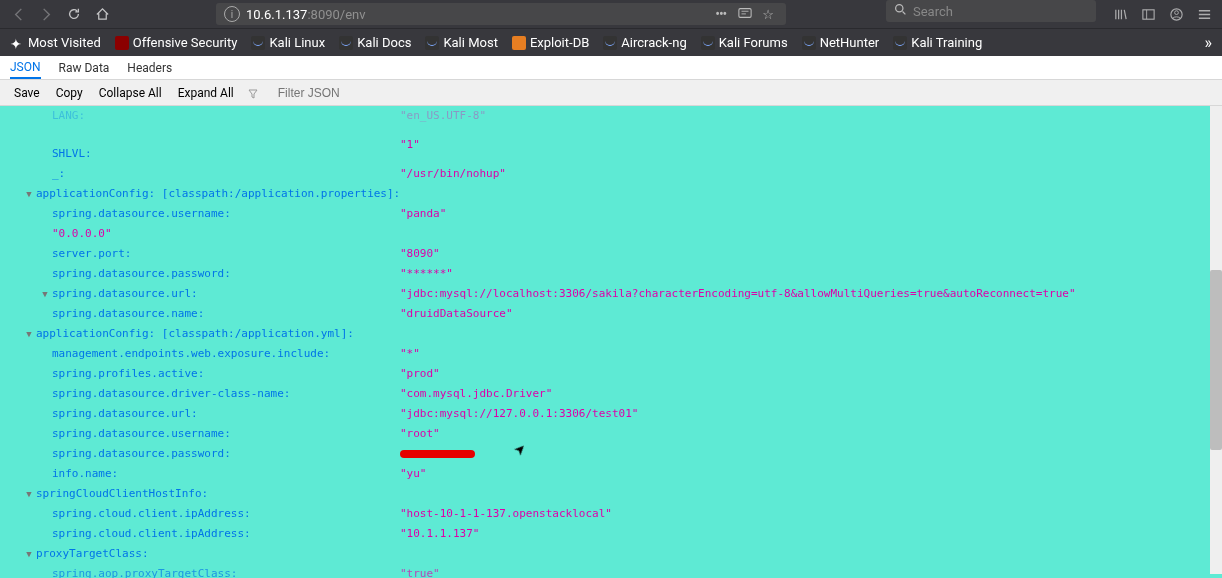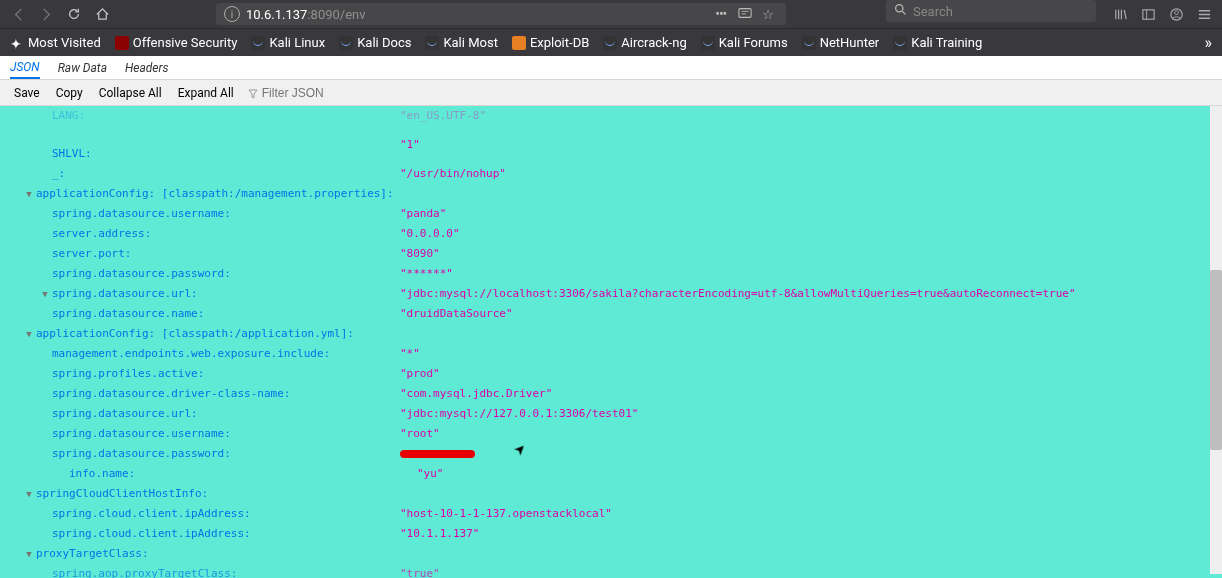--- a/index.html
+++ b/index.html
@@ -120,21 +120,20 @@
   gap: 18px;
   border-bottom: 1px solid #d7d7d7;
   font-size: 12px;
 }
 .tab {
   height: 100%;
   display: flex;
   align-items: center;
   cursor: pointer;
   color: #333;
-  font-style: italic;
 }
 .tab.active {
   color: #0074e8;
   border-bottom: 2px solid #0074e8;
 }
 
 .toolbar {
   height: 26px;
   background: #f0f0f0;
   border-bottom: 1px solid #d7d7d7;
@@ -145,21 +144,21 @@
   font-size: 12px;
 }
 .tbtn {
   padding: 2px 6px;
   cursor: pointer;
   border-radius: 2px;
 }
 .filter-wrap {
   display: flex;
   align-items: center;
-  gap: 4px;
+  gap: 20px;
   color: #888;
   margin-left: 4px;
 }
 .filter-wrap input {
   border: none;
   background: transparent;
   outline: none;
   font-size: 12px;
   width: 100px;
 }
@@ -385,32 +384,31 @@
     </div>
     <div class="row">
       <span class="indent" style="width: 40px;"></span>
       <span class="toggle"></span>
       <span class="field-key" style="min-width: 348px;"><span class="key">_:</span></span>
       <span class="val">"/usr/bin/nohup"</span>
     </div>
     <div class="row">
       <span class="indent" style="width: 24px;"></span>
       <span class="toggle">▼</span>
-      <span class="field-key" style="min-width: 364px;"><span class="key">applicationConfig: [classpath:/management.properties]:</span></span>
+      <span class="field-key" style="min-width: 364px;"><span class="key">applicationConfig: [classpath:/application.properties]:</span></span>
     </div>
     <div class="row">
       <span class="indent" style="width: 40px;"></span>
       <span class="toggle"></span>
       <span class="field-key" style="min-width: 348px;"><span class="key">spring.datasource.username:</span></span>
       <span class="val">"panda"</span>
     </div>
     <div class="row">
       <span class="indent" style="width: 40px;"></span>
       <span class="toggle"></span>
-      <span class="field-key" style="min-width: 348px;"><span class="key">server.address:</span></span>
       <span class="val">"0.0.0.0"</span>
     </div>
     <div class="row">
       <span class="indent" style="width: 40px;"></span>
       <span class="toggle"></span>
       <span class="field-key" style="min-width: 348px;"><span class="key">server.port:</span></span>
       <span class="val">"8090"</span>
     </div>
     <div class="row">
       <span class="indent" style="width: 40px;"></span>
@@ -467,21 +465,21 @@
     </div>
     <div class="row">
       <span class="indent" style="width: 40px;"></span>
       <span class="toggle"></span>
       <span class="field-key" style="min-width: 348px;"><span class="key">spring.datasource.password:</span></span>
       <span class="redact"></span>
     </div>
     <div class="row">
       <span class="indent" style="width: 40px;"></span>
       <span class="toggle"></span>
-      <span class="field-key" style="min-width: 348px; margin-left: 17px;"><span class="key">info.name:</span></span>
+      <span class="field-key" style="min-width: 348px;"><span class="key">info.name:</span></span>
       <span class="val">"yu"</span>
     </div>
     <div class="row">
       <span class="indent" style="width: 24px;"></span>
       <span class="toggle">▼</span>
       <span class="field-key" style="min-width: 364px;"><span class="key">springCloudClientHostInfo:</span></span>
     </div>
     <div class="row">
       <span class="indent" style="width: 40px;"></span>
       <span class="toggle"></span>

